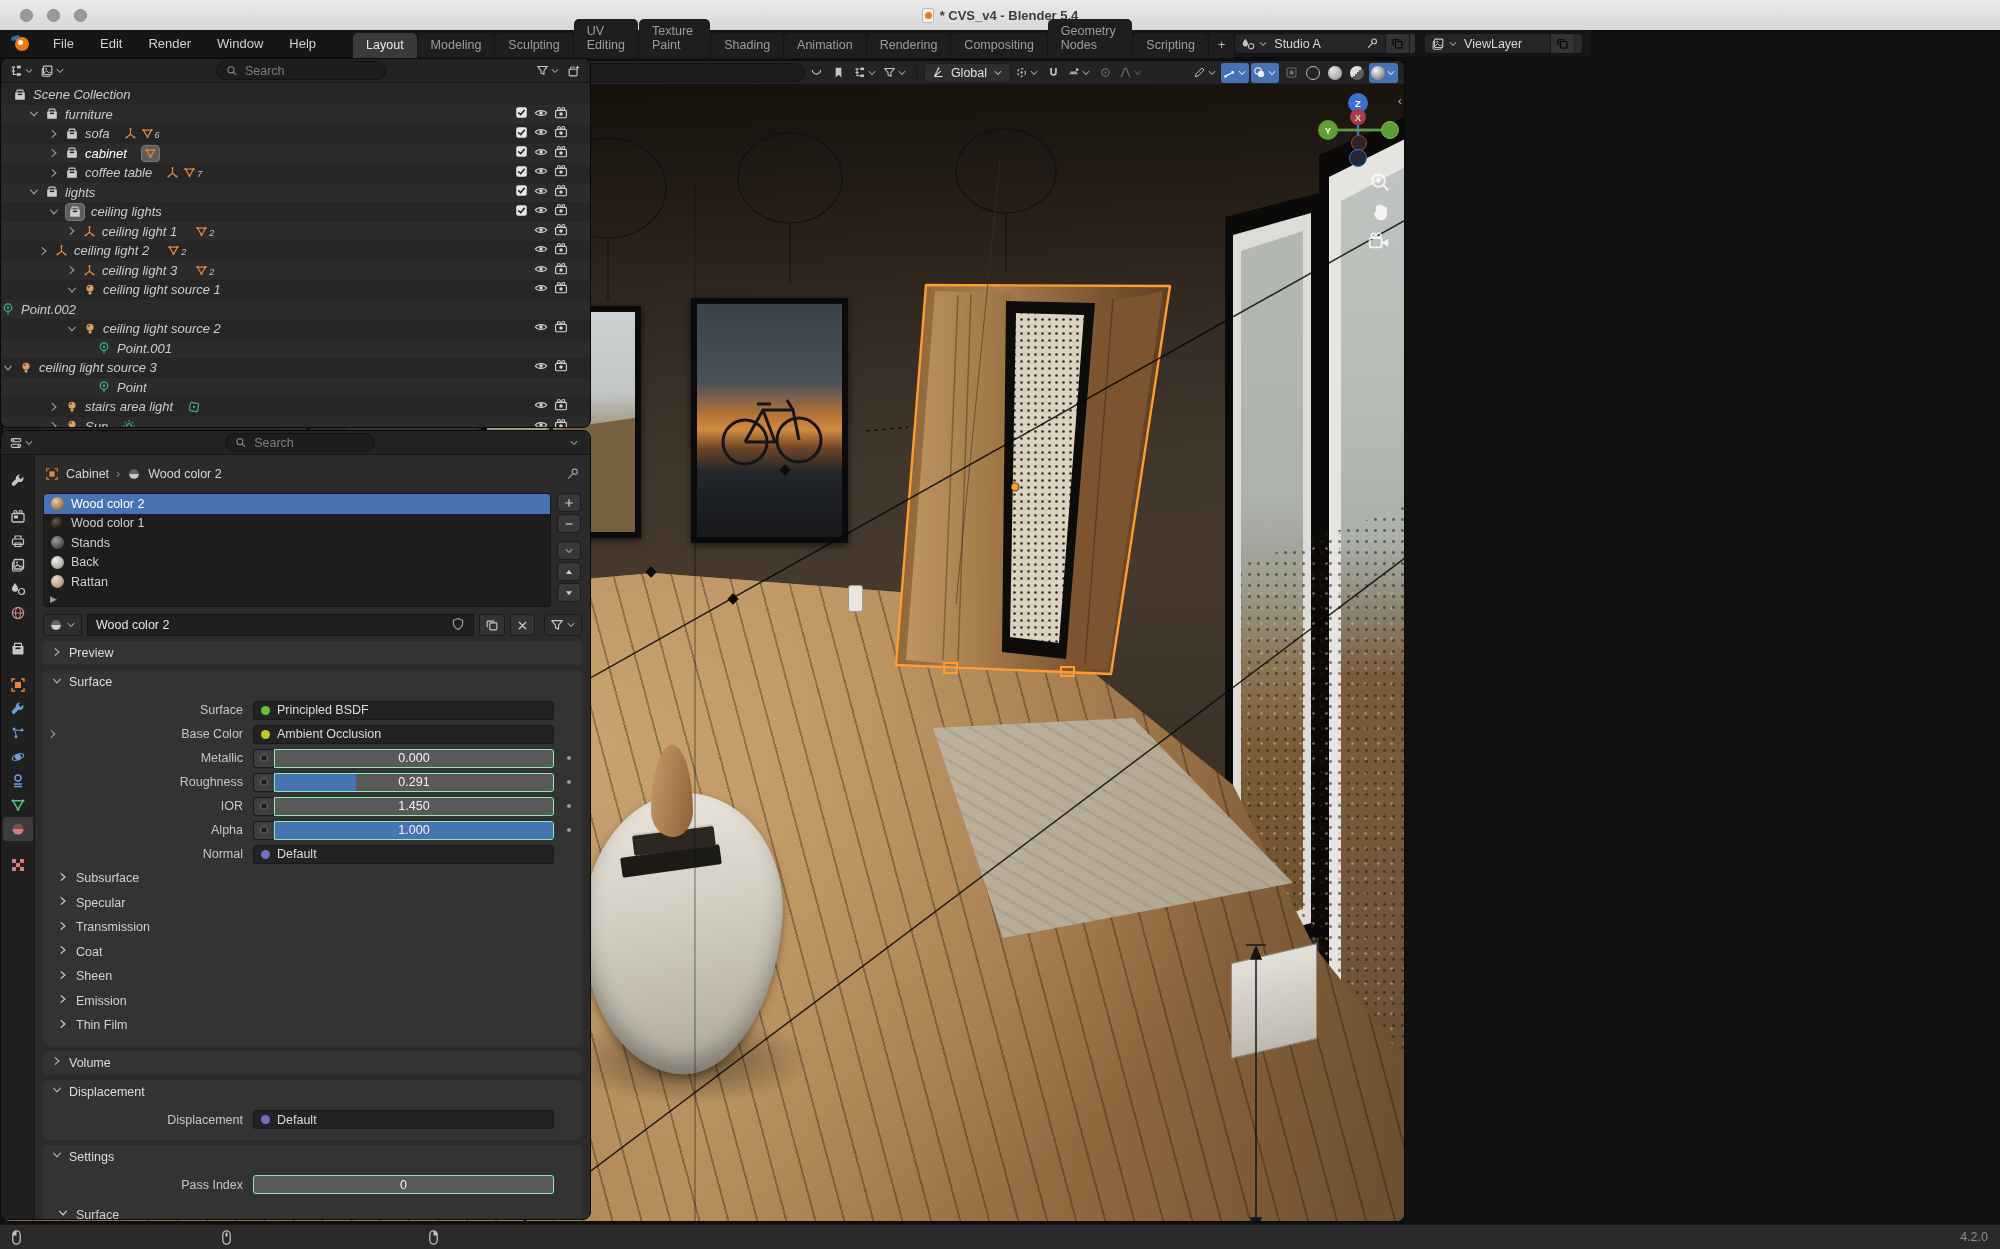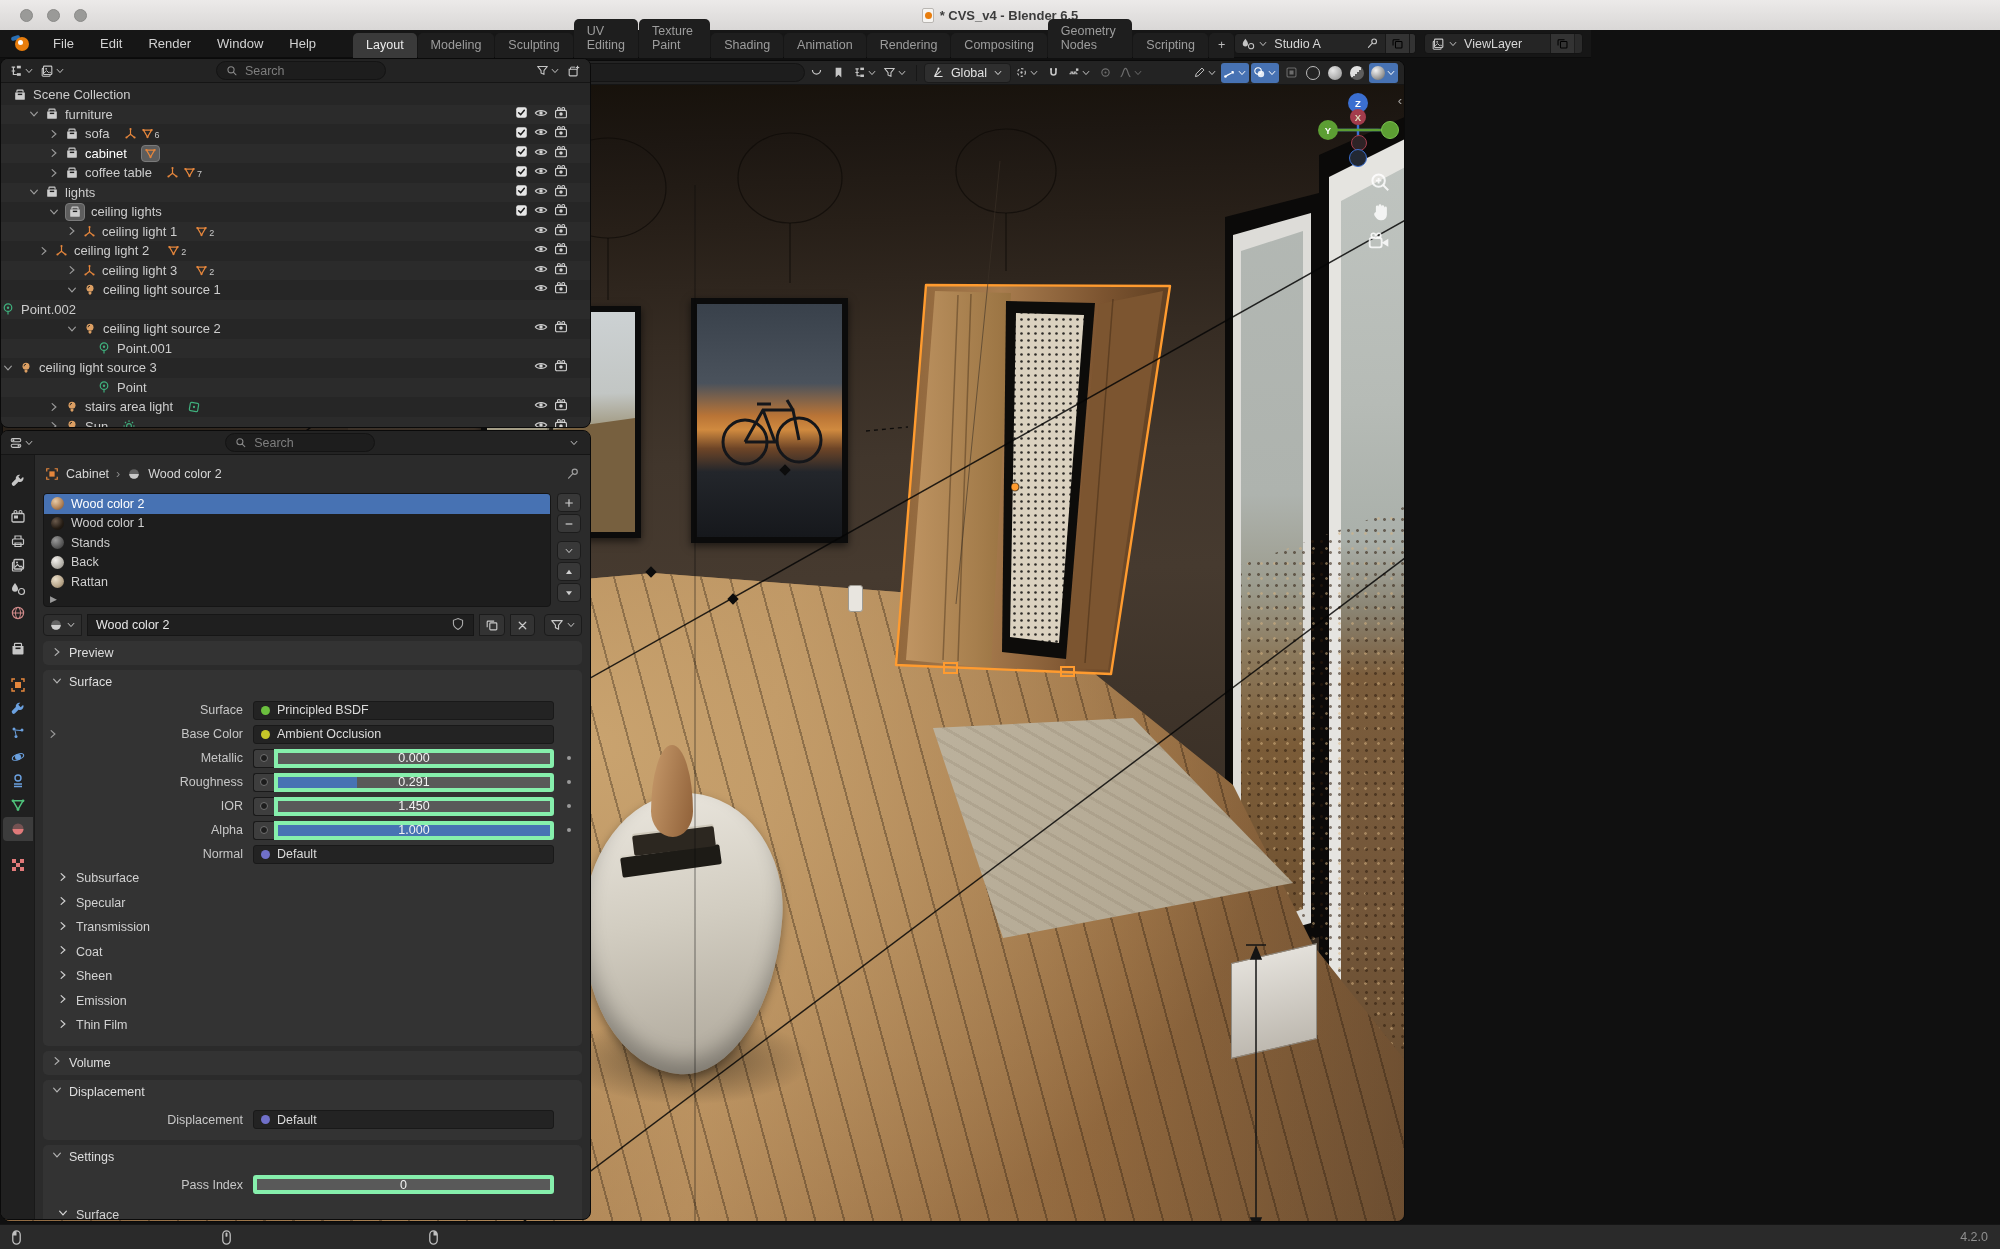--- a/index.html
+++ b/index.html
@@ -120,21 +120,21 @@
   .switch{left:845px;top:500px;width:15px;height:27px;background:#e8e5df;border-radius:3px;border:1px solid #9d9a92;}
 
   .sceneSvg{position:absolute;left:0;top:0;width:1406px;height:1137px;}
 
   .vtext{position:absolute;left:20px;top:8px;color:#dcdcdc;font-size:13.5px;line-height:19px;text-shadow:0 1px 2px rgba(0,0,0,.8);}
   .gz{position:absolute;border-radius:50%;display:flex;align-items:center;justify-content:center;font-size:9.5px;font-weight:bold;color:#fff;}
   .navic{position:absolute;color:rgba(255,255,255,.82);}
   .sbtoggle{position:absolute;right:2px;top:8px;color:rgba(255,255,255,.6);font-size:13px;}
 
   
-  .otree{position:relative;font-size:13px;color:#cdcdcd;padding-top:2px;}
+  .otree{position:relative;font-size:13px;color:#cdcdcd;padding-top:2px;font-style:italic;}
   .orow{height:19.5px;display:flex;align-items:center;gap:4px;position:relative;}
   .orow:nth-child(even){background:rgba(255,255,255,.025);}
   .tw{width:14px;display:flex;justify-content:center;color:#9a9a9a;flex:0 0 auto;}
   .oi{display:flex;align-items:center;flex:0 0 auto;}
   .oc-col{color:#cdcdcd;}
   .o-orange{color:#e5863c;}
   .o-green{color:#3fae7c;}
   .o-bulb{color:#dc9f63;}
   .olbl{white-space:nowrap;margin-left:2px;}
   .cnt{font-size:9px;color:#c9c9c9;margin-left:1px;align-self:flex-end;}
@@ -178,21 +178,21 @@
   .phead .chev{color:#b0b0b0;}
   .pgrip{margin-left:auto;}
   .pbodyrows{padding:4px 0 8px 0;}
   .prow{display:grid;grid-template-columns:196px 1fr 18px;align-items:center;height:24px;padding:0 4px 0 8px;column-gap:6px;position:relative;}
   .plabel{text-align:right;color:#c7c7c7;font-size:12.5px;padding-right:4px;}
   .pfield{height:19px;background:#232323;border:1px solid #191919;border-radius:3px;display:flex;align-items:center;gap:7px;padding:0 7px;color:#dcdcdc;font-size:12.5px;}
   .dot{width:9px;height:9px;border-radius:50%;flex:0 0 auto;}
   .fgroup{display:flex;height:19px;}
   .socket{width:21px;background:#3e3e3e;border:1px solid #191919;border-right:none;border-radius:3px 0 0 3px;display:flex;align-items:center;justify-content:center;}
   .socket i{width:8px;height:8px;border-radius:50%;background:#1d1d1d;border:1px solid #6f6f6f;}
-  .pslider{flex:1;position:relative;background:#595959;border:4px solid #86efac;border-radius:0 3px 3px 0;overflow:hidden;}
+  .pslider{flex:1;position:relative;background:#595959;border:1px solid #86efac;border-radius:0 3px 3px 0;overflow:hidden;}
   .pslider.alone{border-radius:3px;}
   .psfill{position:absolute;left:0;top:0;bottom:0;background:#4772b3;}
   .psval{position:absolute;inset:0;display:flex;align-items:center;justify-content:center;color:#f2f2f2;font-size:12.5px;}
   .adot{width:4px;height:4px;border-radius:50%;background:#9a9a9a;margin:0 auto;}
   .subrow{display:flex;align-items:center;gap:7px;height:24.5px;padding-left:14px;color:#d2d2d2;font-size:12.5px;}
   .expl{position:absolute;left:4px;color:#9a9a9a;display:flex;}
 
   
   .statusbar{position:absolute;left:0;top:1224px;width:2000px;height:25px;background:#2a2a2a;border-top:1px solid #151515;display:flex;align-items:center;color:#b2b2b2;}
   .mico{position:absolute;top:4px;color:#c0c0c0;}
@@ -444,21 +444,21 @@
 <div class="app">
 
   <div class="titlebar">
     <div class="tlights">
       <span class="tl"></span>
       <span class="tl"></span>
       <span class="tl"></span>
     </div>
     <div class="ttitle">
       <span class="docicon"></span>
-      <span>* CVS_v4 - Blender 6.5</span>
+      <span>* CVS_v4 - Blender 5.4</span>
     </div>
   </div>
 
   <div class="topbar">
     <div class="blogo">
         <span class="btail"></span>
         <span class="bdot"></span>
       </div>
     <div class="menus">
       <span class="menu">File</span>

